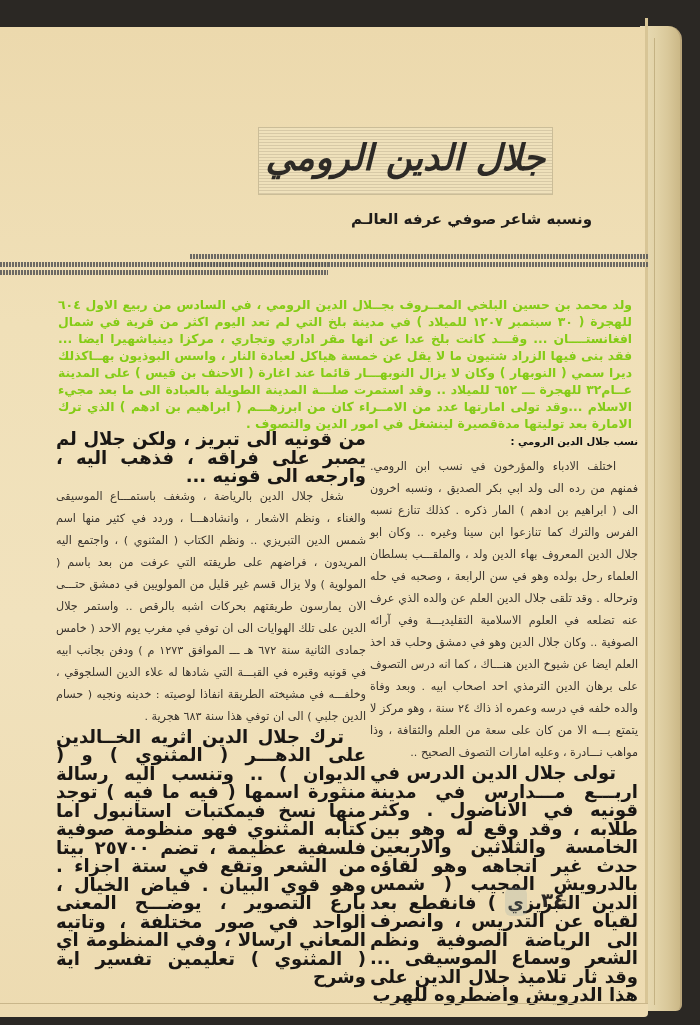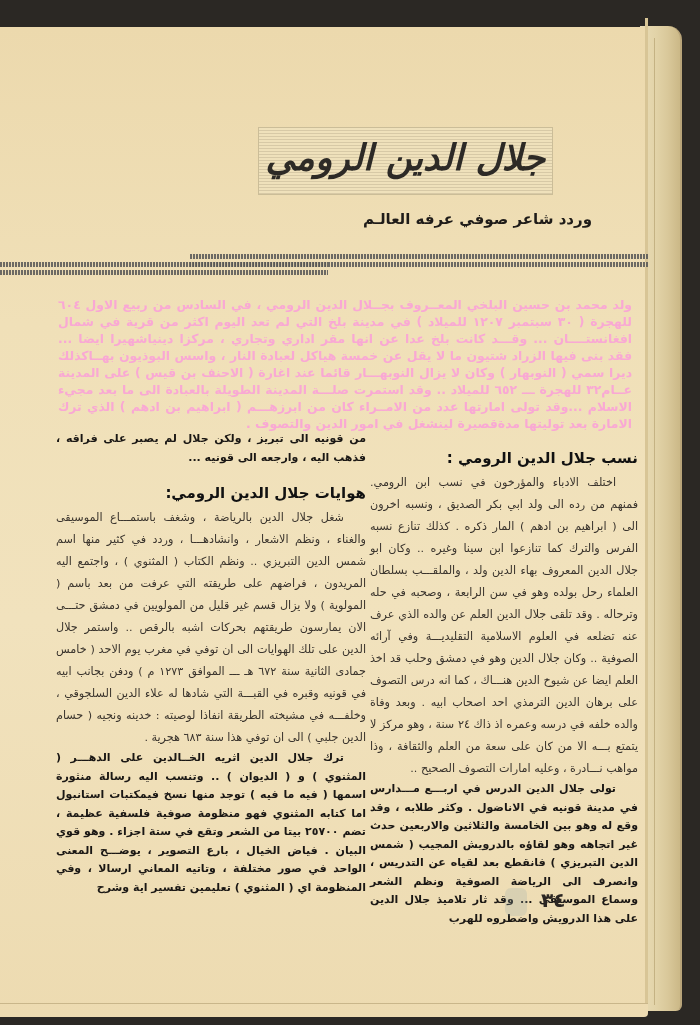--- a/index.html
+++ b/index.html
@@ -10,62 +10,61 @@
   .page{position:absolute;left:0;top:27px;width:648px;height:990px;background:linear-gradient(180deg,#ecd9ad 0%,#f0e0b8 30%,#f1e2bd 60%,#eddbb1 100%);border-radius:0 6px 4px 0;}
   .page-fold{position:absolute;left:645px;top:18px;width:3px;height:985px;background:#d8c596;}
   .title-box{position:absolute;left:258px;top:127px;width:293px;height:66px;background:repeating-linear-gradient(0deg,#d7c9a6 0,#d7c9a6 1px,#efe1bb 1px,#efe1bb 3px);border:1px solid #cbbd98;}
   .title-text{position:absolute;left:0;right:0;top:8px;text-align:center;font-family:"DejaVu Serif",serif;font-size:36px;font-style:italic;font-weight:bold;color:#2d2a26;direction:rtl;letter-spacing:-1px;}
   .subtitle{position:absolute;right:108px;top:210px;font-size:15px;font-weight:bold;color:#1f1c19;direction:rtl;}
   .divider{position:absolute;height:5px;background:repeating-linear-gradient(90deg,#555 0,#555 2px,#e8d8b0 2px,#e8d8b0 3px);opacity:.85;}
   .divider.d1{left:190px;right:52px;top:254px;}
   .divider.d2{left:190px;right:52px;top:262px;}
   .divider.d3{left:0;right:372px;top:262px;}
   .divider.d4{left:0;right:372px;top:270px;}
-  .intro{position:absolute;left:58px;width:574px;top:284px;direction:rtl;text-align:justify;font-size:12.4px;line-height:17px;font-weight:bold;color:#f9a8d4;}
+  .intro{position:absolute;left:58px;width:574px;top:284px;direction:rtl;text-align:justify;font-size:12.4px;line-height:17px;font-weight:bold;color:#84cc16;}
   .col{position:absolute;direction:rtl;color:#2a2622;}
   .col-right{left:370px;width:268px;top:432px;}
   .col-left{left:56px;width:310px;top:430px;}
-  .h{font-size:15px;font-weight:bold;color:#111;margin:16px 0 4px 0;line-height:20px;}
+  .h{font-size:10px;font-weight:bold;color:#111;margin:0 0 4px 0;line-height:20px;}
   .p{font-size:11.2px;line-height:22px;text-align:justify;margin:0;color:#3a342d;}
-  .p.bold{font-weight:bold;color:#1a1714;font-size:11px;line-height:18.5px;}
+  .p.bold{font-weight:bold;color:#1a1714;font-size:18px;line-height:18.5px;}
   .indent{text-indent:22px;}
   .mt{margin-top:6px;}
   .page-number{position:absolute;left:541px;top:888px;font-size:20px;font-weight:bold;color:#2b2622;}
   .smudge{position:absolute;left:505px;top:888px;width:22px;height:28px;background:rgba(150,170,170,.25);border-radius:6px;}
   .footer-edge{position:absolute;left:0;right:52px;top:1003px;height:1px;background:#c9b68a;}
 </style>
 </head>
 <body>
 
 <div class="page-stack"></div>
 <div class="page">
 </div>
 <div class="page-fold"></div>
 
 <div class="title-box">
   <div class="title-text">جلال الدين الرومي</div>
 </div>
 
-<div class="subtitle">وردد شاعر صوفي عرفه العالـم</div>
+<div class="subtitle">ونسبه شاعر صوفي عرفه العالـم</div>
 
 <div class="divider d1"></div>
 <div class="divider d2"></div>
 <div class="divider d3"></div>
 <div class="divider d4"></div>
 
 <p class="intro">ولد محمد بن حسين البلخي المعــروف بجــلال الدين الرومي ، في السادس من ربيع الاول ٦٠٤ للهجرة ( ٣٠ سبتمبر ١٢٠٧ للميلاد ) في مدينة بلخ التي لم تعد اليوم اكثر من قرية في شمال افغانستــــان ... وقـــد كانت بلخ عدا عن انها مقر اداري وتجاري ، مركزا دينياشهيرا ايضا ... فقد بنى فيها الزراد شتيون ما لا يقل عن خمسة هياكل لعبادة النار ، واسس البوذيون بهــاكذلك ديرا سمي ( النوبهار ) وكان لا يزال النوبهـــار قائما عند اغارة ( الاحنف بن قيس ) على المدينة عــام٣٢ للهجرة ـــ ٦٥٢ للميلاد .. وقد استمرت صلـــة المدينة الطويلة بالعبادة الى ما بعد مجيء الاسلام ...وقد تولى امارتها عدد من الامــراء كان من ابرزهـــم ( ابراهيم بن ادهم ) الذي ترك الامارة بعد توليتها مدةقصيرة لينشغل في امور الدين والتصوف .</p>
 
 <div class="col col-right">
   <h2 class="h">نسب جلال الدين الرومي :</h2>
   <p class="p indent">اختلف الادباء والمؤرخون في نسب ابن الرومي. فمنهم من رده الى ولد ابي بكر الصديق ، ونسبه اخرون الى ( ابراهيم بن ادهم ) المار ذكره . كذلك تنازع نسبه الفرس والترك كما تنازعوا ابن سينا وغيره .. وكان ابو جلال الدين المعروف بهاء الدين ولد ، والملقـــب بسلطان العلماء رحل بولده وهو في سن الرابعة ، وصحبه في حله وترحاله . وقد تلقى جلال الدين العلم عن والده الذي عرف عنه تضلعه في العلوم الاسلامية التقليديـــة وفي آرائه الصوفية .. وكان جلال الدين وهو في دمشق وحلب قد اخذ العلم ايضا عن شيوخ الدين هنـــاك ، كما انه درس التصوف على برهان الدين الترمذي احد اصحاب ابيه . وبعد وفاة والده خلفه في درسه وعمره اذ ذاك ٢٤ سنة ، وهو مركز لا يتمتع بـــه الا من كان على سعة من العلم والثقافة ، وذا مواهب نـــادرة ، وعليه امارات التصوف الصحيح ..</p>
   <p class="p bold indent">تولى جلال الدين الدرس في اربـــع مـــدارس في مدينة قونيه في الاناضول . وكثر طلابه ، وقد وقع له وهو بين الخامسة والثلاثين والاربعين حدث غير اتجاهه وهو لقاؤه بالدرويش المجيب ( شمس الدين التبريزي ) فانقطع بعد لقياه عن التدريس ، وانصرف الى الرياضة الصوفية ونظم الشعر وسماع الموسيقى ... وقد ثار تلاميذ جلال الدين على هذا الدرويش واضطروه للهرب</p>
 </div>
 
 <div class="col col-left">
   <p class="p bold">من قونيه الى تبريز ، ولكن جلال لم يصبر على فراقه ، فذهب اليه ، وارجعه الى قونيه ...</p>
-  <h2 class="h">هوايات جلال الدين الرومي:</h2>
   <p class="p indent">شغل جلال الدين بالرياضة ، وشغف باستمـــاع الموسيقى والغناء ، ونظم الاشعار ، وانشادهـــا ، وردد في كثير منها اسم شمس الدين التبريزي .. ونظم الكتاب ( المثنوي ) ، واجتمع اليه المريدون ، فراضهم على طريقته التي عرفت من بعد باسم ( المولوية ) ولا يزال قسم غير قليل من المولويين في دمشق حتـــى الان يمارسون طريقتهم بحركات اشبه بالرقص .. واستمر جلال الدين على تلك الهوايات الى ان توفي في مغرب يوم الاحد ( خامس جمادى الثانية سنة ٦٧٢ هـ ـــ الموافق ١٢٧٣ م ) ودفن بجانب ابيه في قونيه وقبره في القبـــة التي شادها له علاء الدين السلجوقي ، وخلفـــه في مشيخته الطريقة انفاذا لوصيته : خدينه ونجيه ( حسام الدين جلبي ) الى ان توفي هذا سنة ٦٨٣ هجرية .</p>
   <p class="p bold indent">ترك جلال الدين اثريه الخــالدين على الدهـــر ( المثنوي ) و ( الديوان ) .. وتنسب اليه رسالة منثورة اسمها ( فيه ما فيه ) توجد منها نسخ فيمكتبات استانبول اما كتابه المثنوي فهو منظومة صوفية فلسفية عظيمة ، تضم ٢٥٧٠٠ بيتا من الشعر وتقع في ستة اجزاء . وهو قوي البيان . فياض الخيال ، بارع التصوير ، يوضـــح المعنى الواحد في صور مختلفة ، وتاتيه المعاني ارسالا ، وفي المنظومة اي ( المثنوي ) تعليمين تفسير اية وشرح</p>
 </div>
 
 <div class="smudge"></div>
 <div class="page-number">٣٤</div>
 <div class="footer-edge"></div>
 
 </body></html>

